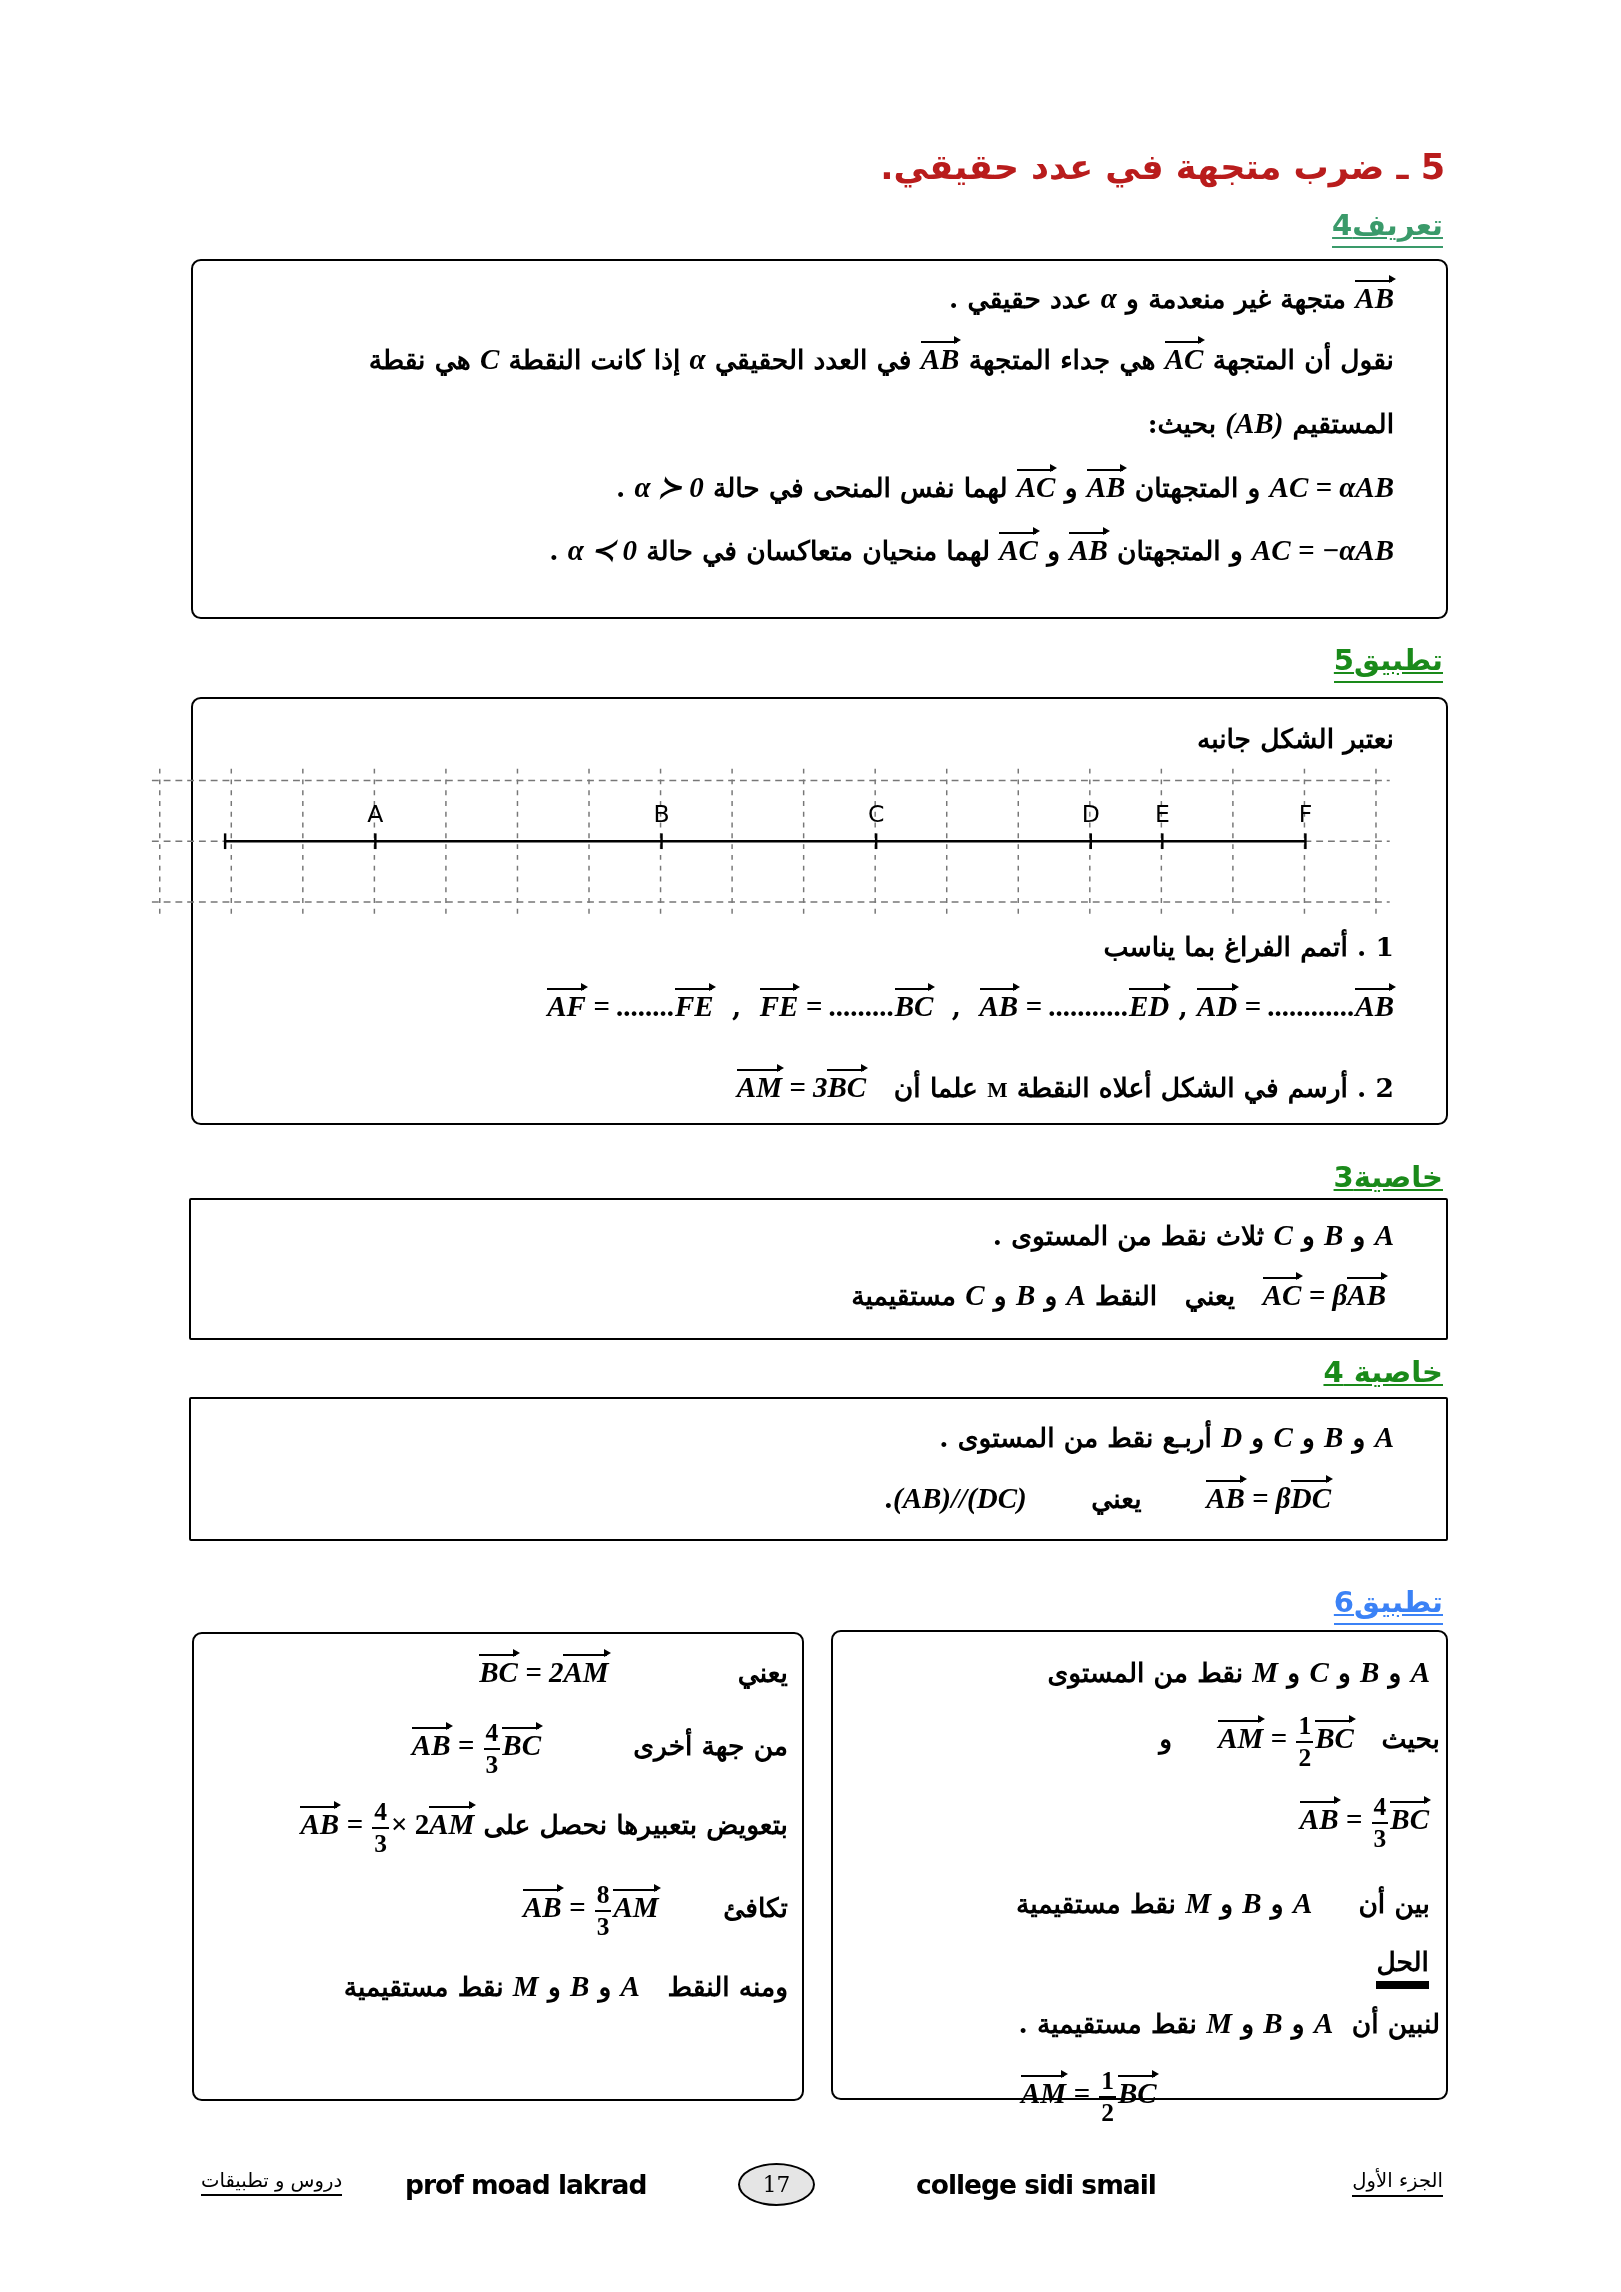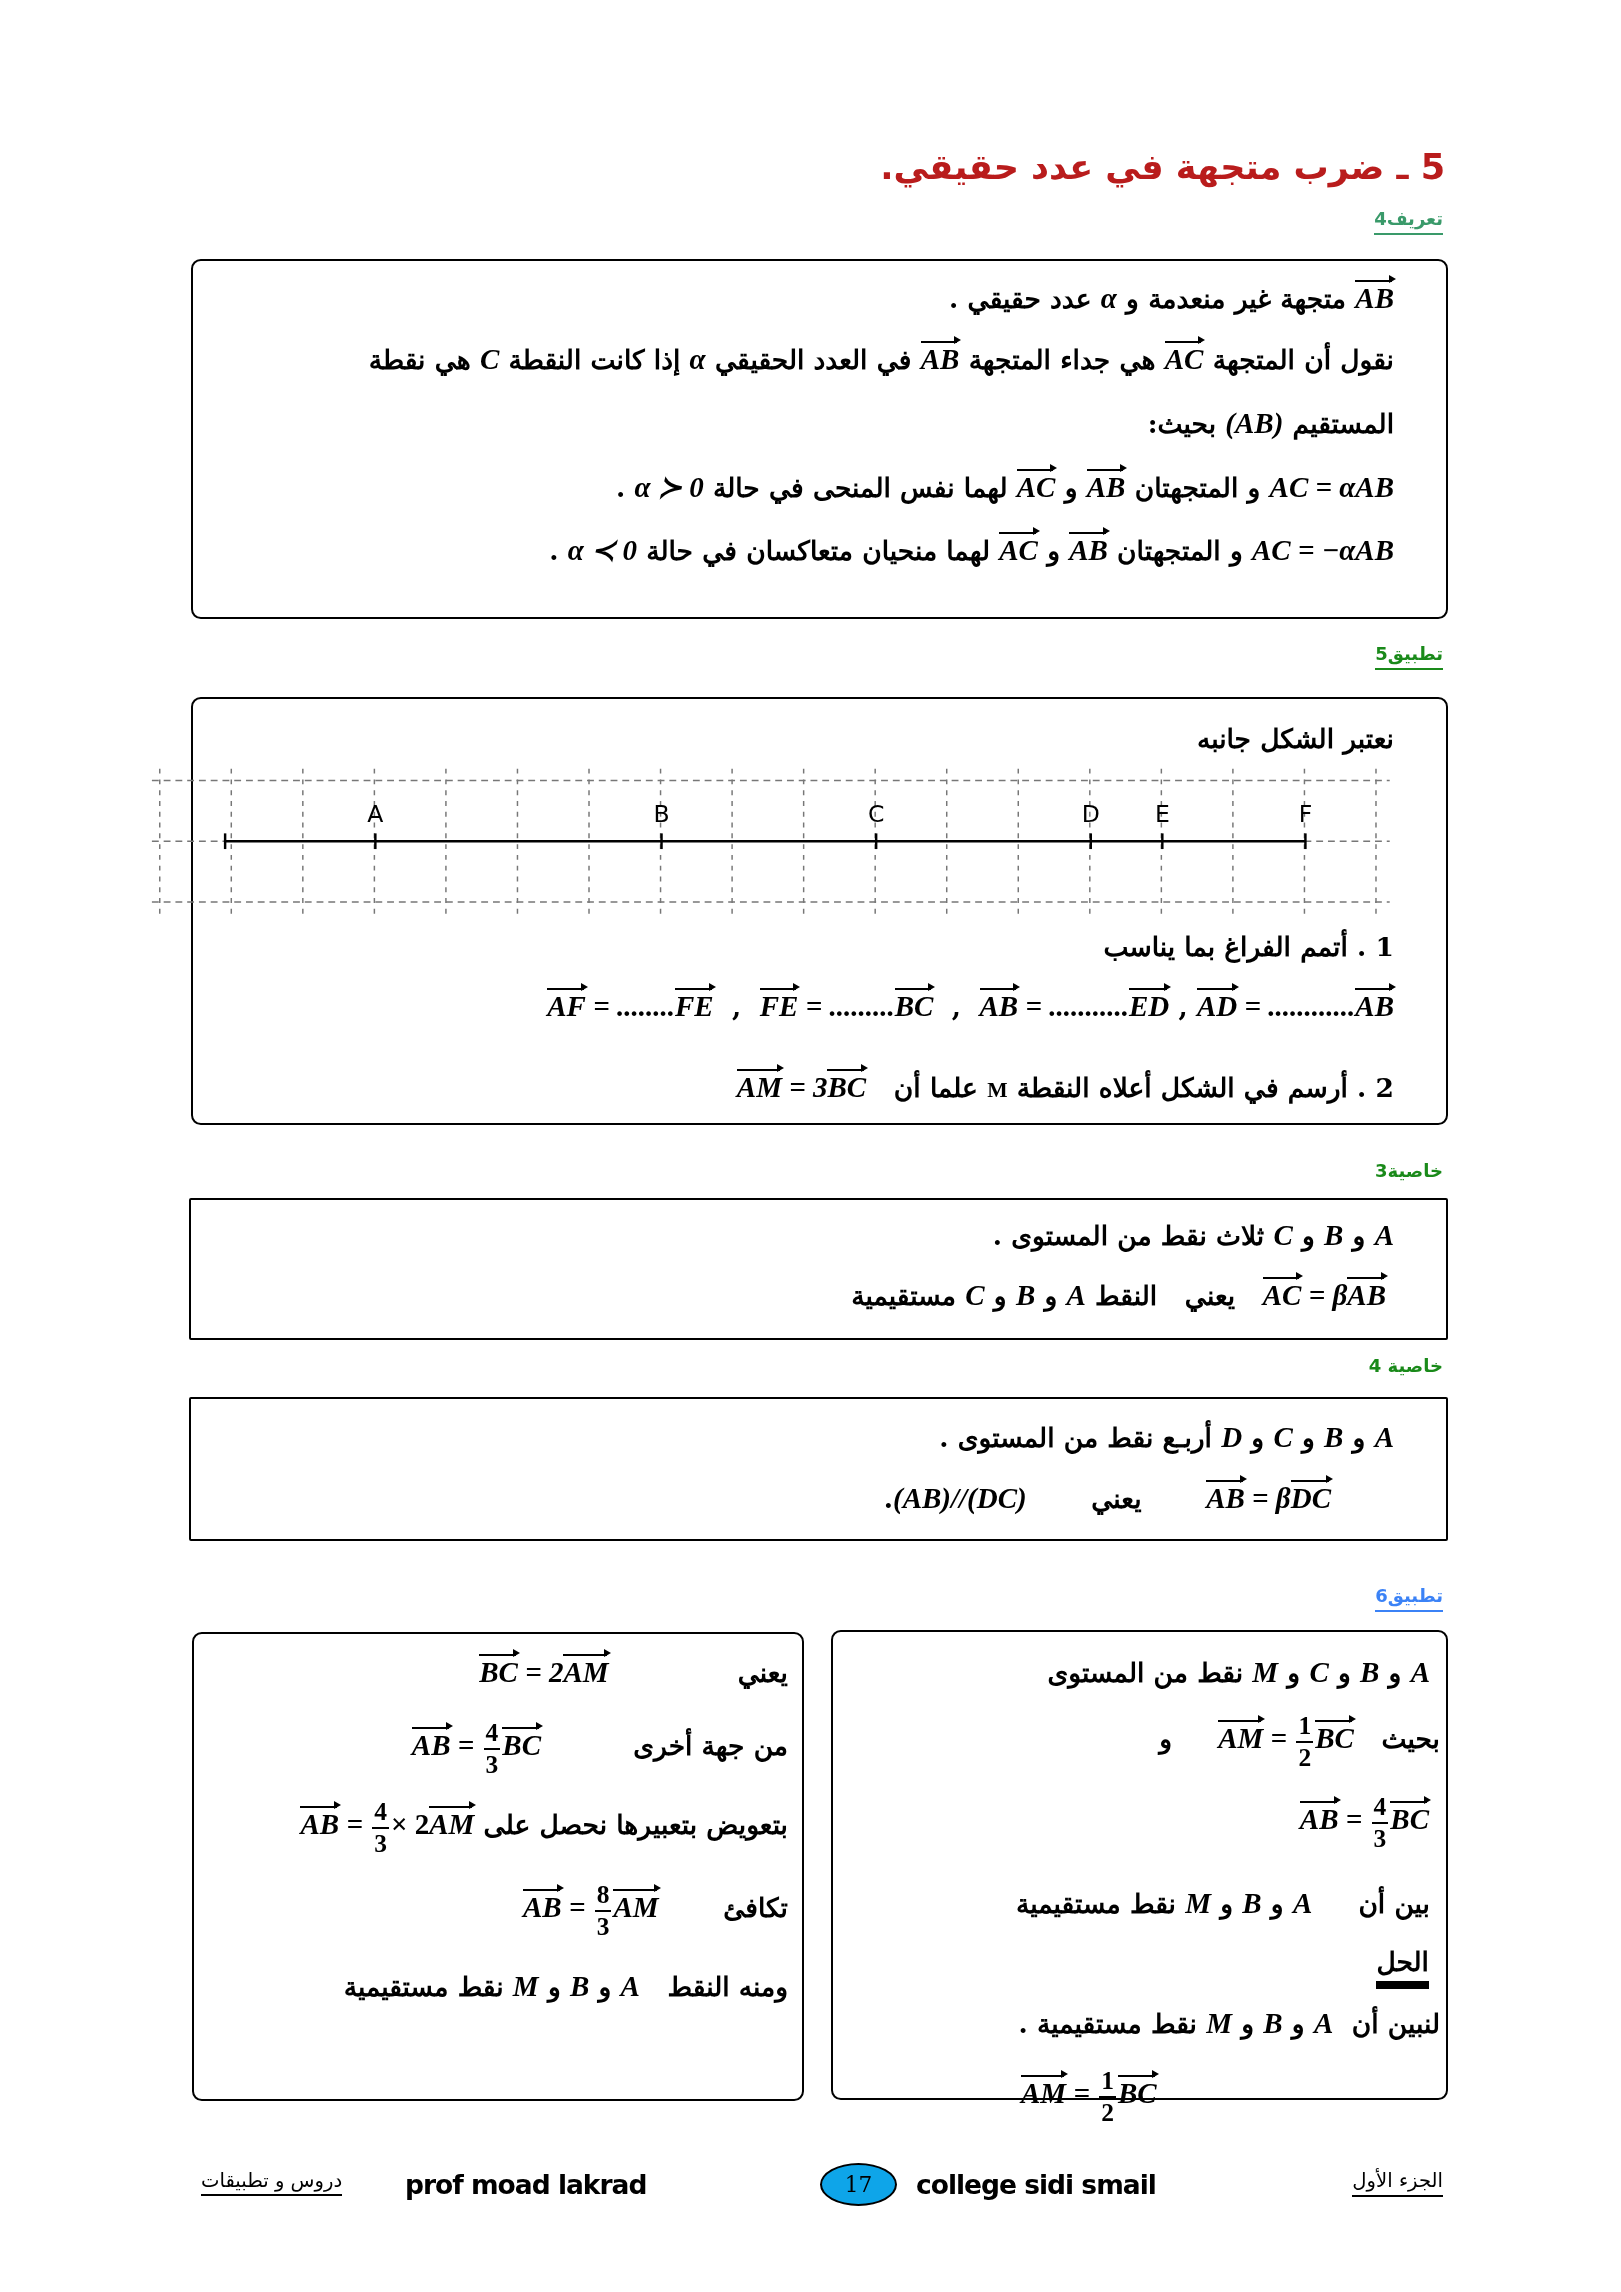--- a/index.html
+++ b/index.html
@@ -1,21 +1,21 @@
 <!DOCTYPE html>
 <html><head>
 <meta charset="utf-8">
 <style>
   html, body { margin:0; padding:0; background:#ffffff; }
   body { width:1621px; height:2293px; position:relative; overflow:hidden;
          font-family:"DejaVu Serif", serif; color:#000; }
   .abs { position:absolute; }
   .title { right:176px; top:147px; font-family:"DejaVu Sans", sans-serif; font-weight:bold;
            font-size:35px; color:#b91c1c; direction:rtl; }
-  .label { font-family:"DejaVu Sans", sans-serif; font-weight:bold; font-size:18px; direction:rtl; }
+  .label { font-family:"DejaVu Sans", sans-serif; font-weight:bold; font-size:29px; direction:rtl;text-decoration:underline; }
   .label.ul { border-bottom:2.9px solid currentColor; padding-bottom:3.9px; }
   .box { position:absolute; border:2.9px solid #000; border-radius:9.8px; box-sizing:border-box; }
   .box.sq { border-radius:2px; }
   .line { position:absolute; font-size:26.5px; font-weight:bold; direction:rtl; white-space:nowrap;
           font-family:"DejaVu Serif", serif; }
   .m { font-style:italic; font-weight:bold; direction:ltr; unicode-bidi:isolate; display:inline-block;
        font-family:"Liberation Serif", serif; font-size:29px; }
   .vec { position:relative; display:inline-block; }
   .vec::before { content:""; position:absolute; left:0; right:2px; top:-2px; border-top:2px solid #000; }
   .vec::after { content:""; position:absolute; right:-2px; top:-6.9px; border-left:7.8px solid #000;
@@ -281,18 +281,18 @@
   <span class="m">A</span>
   <span>و</span>
   <span class="m">B</span>
   <span>و</span>
   <span class="m">M</span>
   <span>نقط مستقيمية</span>
 </div>
 
 <div class="footer" style="right:178px; font-family:'DejaVu Sans',sans-serif; font-size:19.6px; font-weight:normal; border-bottom:2.9px solid #000; padding-bottom:2.9px; direction:rtl;">الجزء الأول</div>
 <div class="footer" style="left:916px; font-family:'DejaVu Sans',sans-serif; font-size:26.5px; letter-spacing:-1px;">college sidi smail</div>
-<div class="abs" style="left:820px; top:2163px; width:73px; height:39px; border:2px solid #000; border-radius:50%; background:#0ea5e9; display:flex; align-items:center; justify-content:center; font-size:21.6px;">
+<div class="abs" style="left:738px; top:2163px; width:73px; height:39px; border:2px solid #000; border-radius:50%; background:#e5e5e5; display:flex; align-items:center; justify-content:center; font-size:21.6px;">
     <span>17</span>
   </div>
 <div class="footer" style="left:405px; font-family:'DejaVu Sans',sans-serif; font-size:26.5px; letter-spacing:-1px;">prof moad lakrad</div>
 <div class="footer" style="left:201px; font-family:'DejaVu Sans',sans-serif; font-size:19.6px; font-weight:normal; border-bottom:2.9px solid #000; padding-bottom:2px; direction:rtl;">دروس و تطبيقات</div>
 
 
 </body></html>

